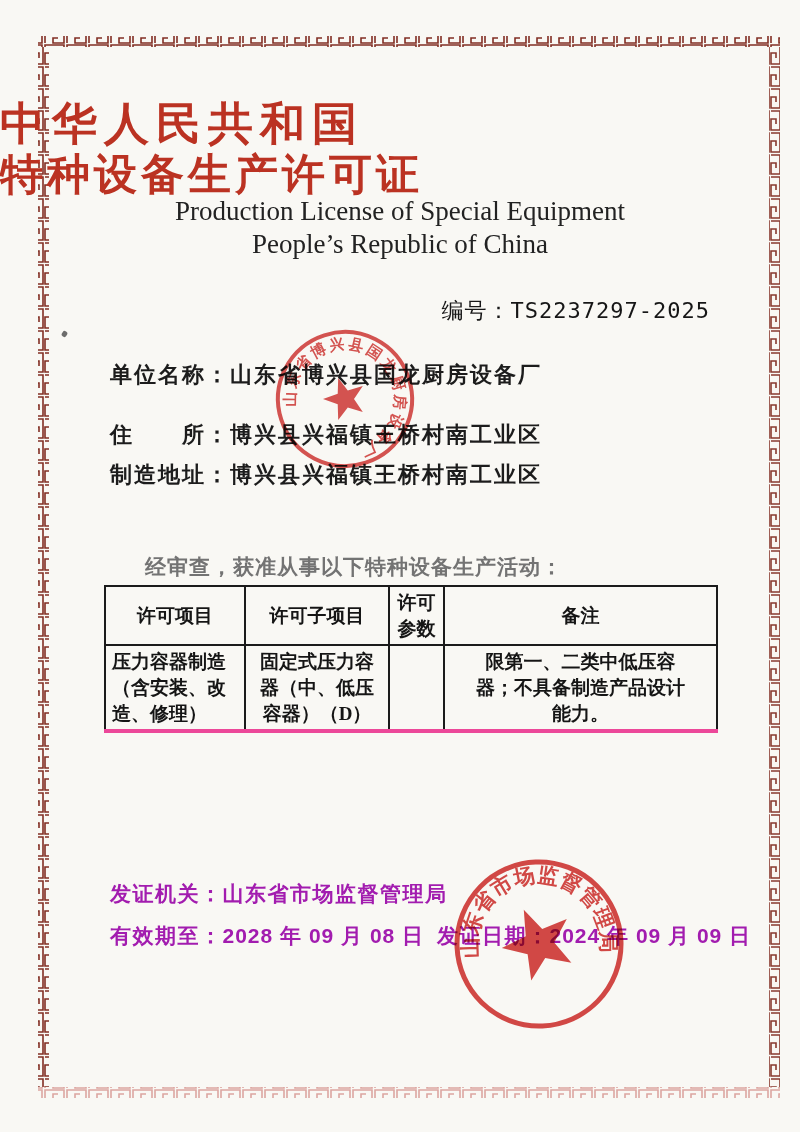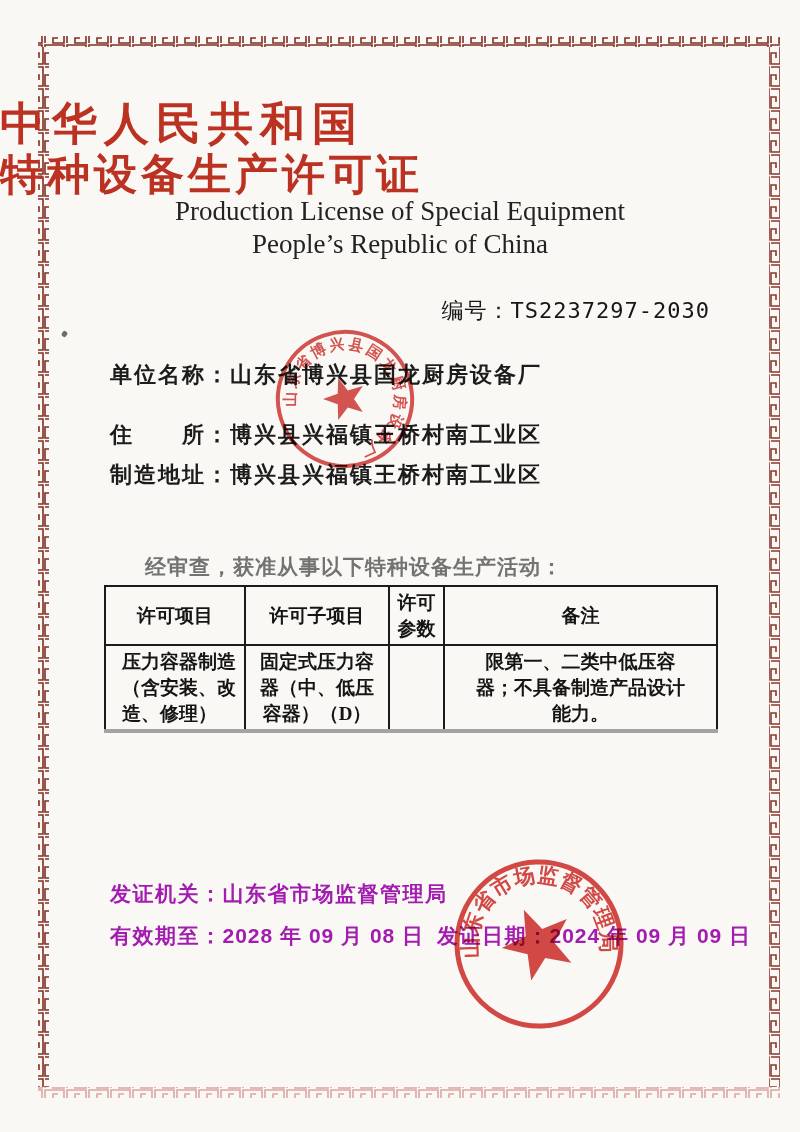--- a/index.html
+++ b/index.html
@@ -58,22 +58,22 @@
     border-collapse:collapse;table-layout:fixed;
     font-size:19px;color:#151515;font-weight:600;
   }
   .lic-table th,.lic-table td{
     border:2px solid #1b1b1b;
     padding:3px 5px;vertical-align:middle;text-align:center;
     line-height:1.35;
   }
   .lic-table thead tr{height:56px;}
   .lic-table tbody tr{height:78px;}
-  .lic-table{border-bottom:4px solid #a3a3a3;}
-  .lic-table td.c1{text-align:left;padding-left:16px;}
+  .lic-table{border-bottom:4px solid #ec4899;}
+  .lic-table td.c1{text-align:left;padding-left:6px;}
   .lic-table td.c4{padding:3px 24px;}
   
   .foot{
     position:absolute;font-size:21px;color:#a21caf;
     letter-spacing:1.5px;font-weight:600;white-space:nowrap;
   }
   .foot .digits{font-family:"Liberation Sans","DejaVu Sans",sans-serif;letter-spacing:1px;}
   .f-issuer{left:110px;top:880px;}
   .f-valid{left:110px;top:922px;}
   .f-issued{left:437px;top:922px;}
@@ -107,21 +107,21 @@
     <rect x="769" y="47" width="11" height="1040" fill="url(#mv)" opacity="0.9"></rect>
     <rect x="38" y="1087" width="742" height="11" fill="url(#mhf)" opacity="0.55"></rect>
   </svg>
 
   <div class="title-cn l1">中华人民共和国</div>
   <div class="title-cn l2">特种设备生产许可证</div>
   <div class="title-en l1">Production License of Special Equipment</div>
   <div class="title-en l2">People’s Republic of China</div>
 
   <div class="license-no">
-    <span>编号：</span><span class="num">TS2237297-2030</span>
+    <span>编号：</span><span class="num">TS2237297-2025</span>
   </div>
 
   <div class="speck"></div>
 
   <div class="field f-name">
     <span class="lbl">单位名称：</span><span>山东省博兴县国龙厨房设备厂</span>
   </div>
   <div class="field f-addr">
     <span class="lbl">住　　所：</span><span>博兴县兴福镇王桥村南工业区</span>
   </div>

